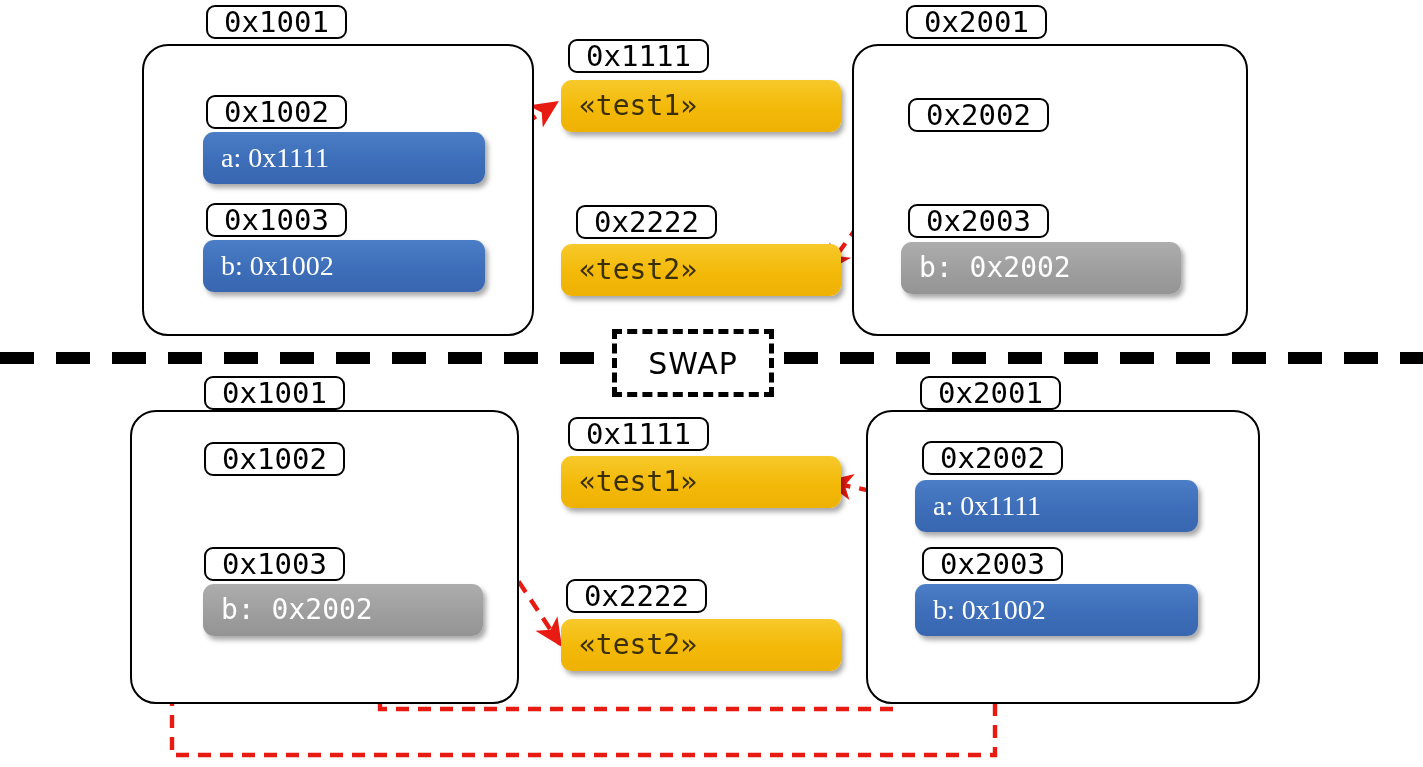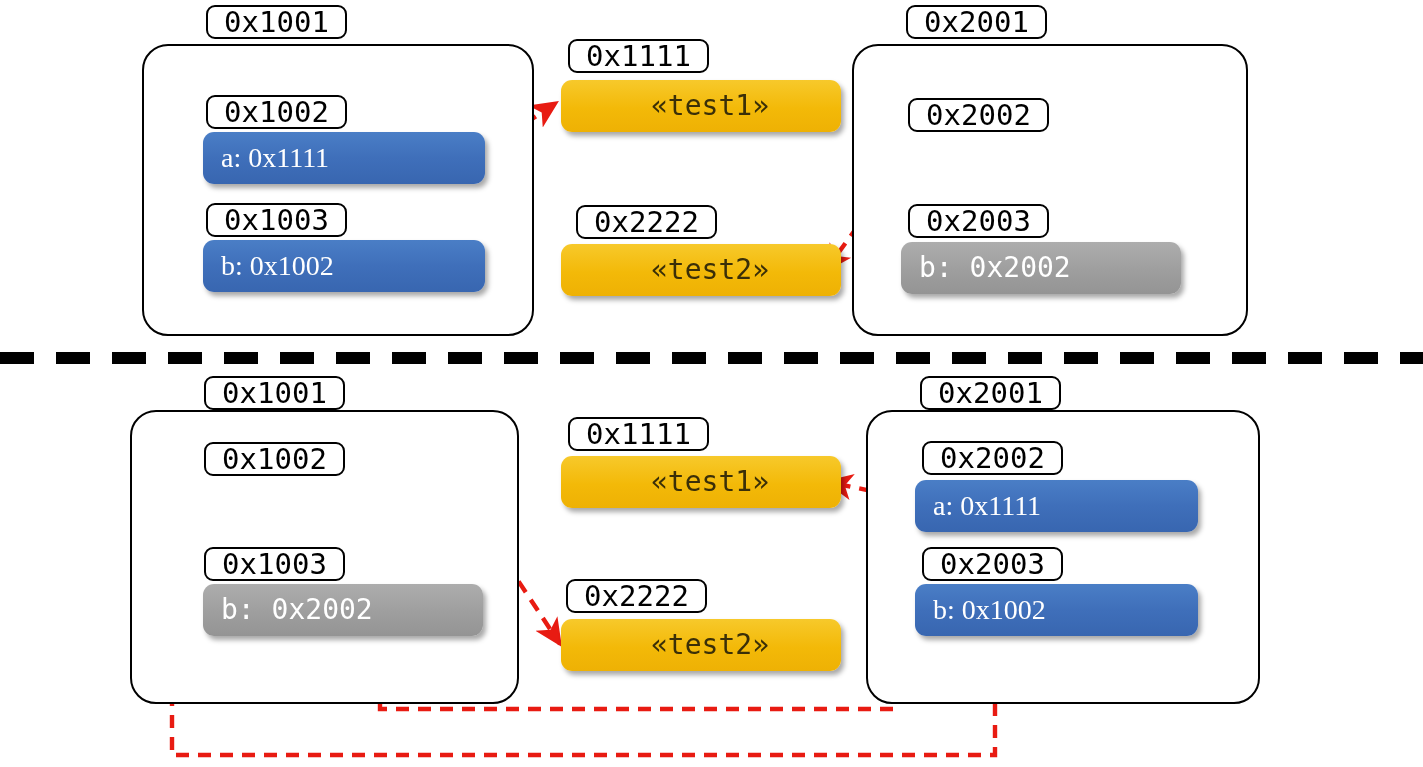--- a/index.html
+++ b/index.html
@@ -17,21 +17,21 @@
         text-align:center;white-space:nowrap;z-index:6;}
 
   
   .slot{position:absolute;border-radius:11px;z-index:5;
         font-size:28px;line-height:52px;height:52px;color:#fff;
         padding-left:18px;white-space:nowrap;
         box-shadow:3px 4px 5px rgba(0,0,0,.34);}
   .slot.blue{background:linear-gradient(180deg,#4a7ec6 0%,#3f6fba 50%,#3866b0 100%);font-family:Liberation Serif, serif;}
   .slot.gray{background:linear-gradient(180deg,#adadad 0%,#9e9e9e 55%,#949494 100%);}
   .slot.yellow{background:linear-gradient(180deg,#f7c92b 0%,#f3b908 55%,#eeb104 100%);
-               color:#3a2f08;text-align:center;}
+               color:#3a2f08;}
 
   
   #swap-box{position:absolute;border:5px dashed #000;background:#fff;
             z-index:8;display:flex;align-items:center;justify-content:center;}
   #swap-text{font-family:"DejaVu Sans","Liberation Sans",sans-serif;
              font-size:30px;color:#000;letter-spacing:1px;}
 </style>
 </head>
 <body>
 
@@ -60,20 +60,23 @@
       <path d="M380,637 L380,709 L893,709 L893,512 L915,512"></path>
 
       <path d="M995,637 L995,755 L172,755 L172,504 L196,504"></path>
     </g>
   </svg>
 
   <svg style="position:absolute;left:0;top:0;width:1423px;height:767px;pointer-events:none;z-index:7;" viewBox="0 0 1423 767">
     <line x1="0" y1="358" x2="1423" y2="358" stroke="#000" stroke-width="12" stroke-dasharray="34 22"></line>
   </svg>
 
+  <div id="swap-box" style="left:612px;top:329px;width:152px;height:58px;">
+    <span id="swap-text">SWAP</span>
+  </div>
 
   <div class="frame" style="left:142px;top:44px;width:388px;height:288px;"></div>
   <div class="addr" style="left:206px;top:5px;width:119px;">0x1001</div>
 
   <div class="addr" style="left:206px;top:95px;width:119px;">0x1002</div>
   <div class="slot blue" style="left:203px;top:132px;width:264px;">a: 0x1111</div>
 
   <div class="addr" style="left:206px;top:203px;width:119px;">0x1003</div>
   <div class="slot blue" style="left:203px;top:240px;width:264px;">b: 0x1002</div>
 

